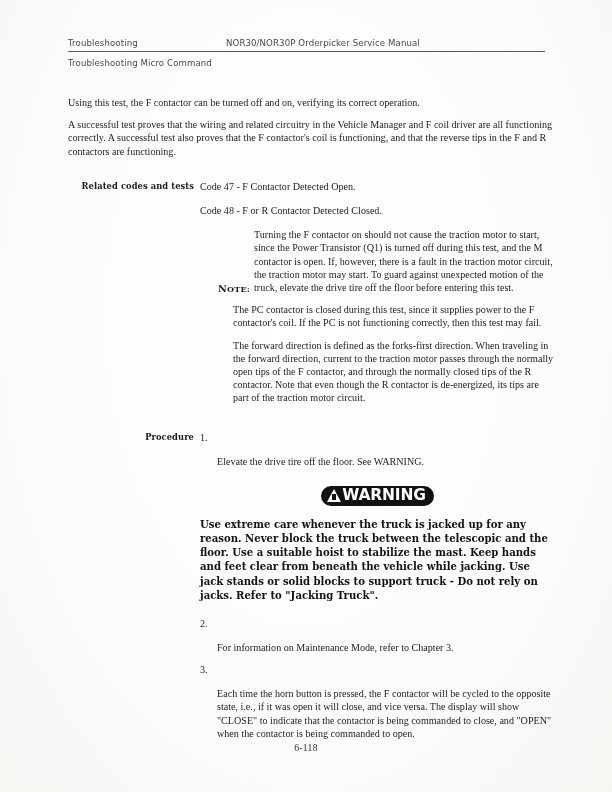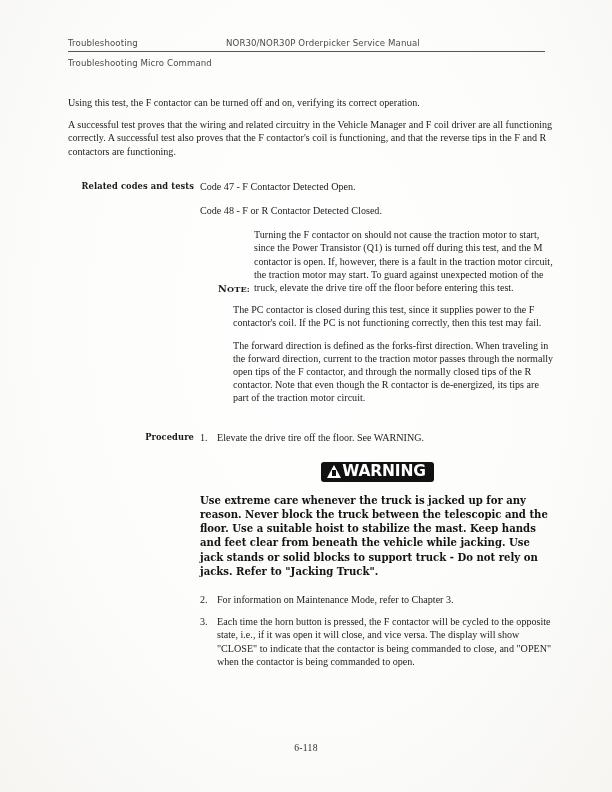--- a/index.html
+++ b/index.html
@@ -147,34 +147,34 @@
     align-items: flex-start;
     margin-bottom: 9px;
     font-size: 10.1px;
     line-height: 13.2px;
   }
   ol.steps li:last-child { margin-bottom: 0; }
   .step-num {
     flex: 0 0 17px;
     text-align: left;
   }
-  .step-text { flex: 1; }
+  .step-text { flex: 1; margin-top: 24px; }
 
   
   .warning-wrap {
     text-align: center;
     margin: 18px 0 12px 0;
   }
   .warning-badge {
     display: inline-flex;
     align-items: center;
     background: #111111;
     color: #ffffff;
     padding: 2px 8px 3px 6px;
-    border-radius: 3px;
+    border-radius: 10px;
   }
   .warn-tri {
     display: inline-block;
     width: 0;
     height: 0;
     border-left: 7px solid transparent;
     border-right: 7px solid transparent;
     border-bottom: 13px solid #ffffff;
     position: relative;
     margin-right: 1px;

